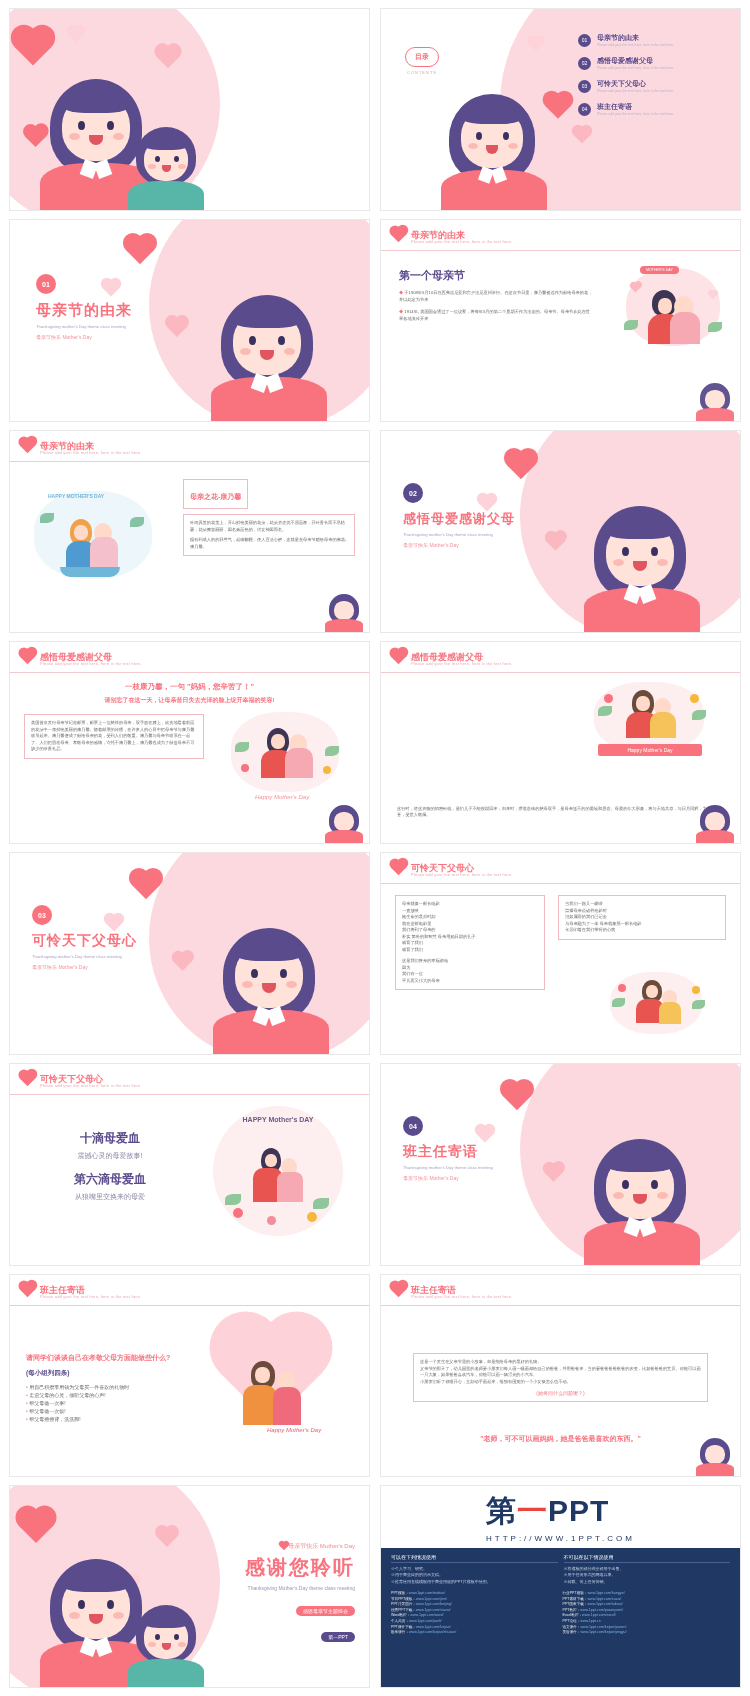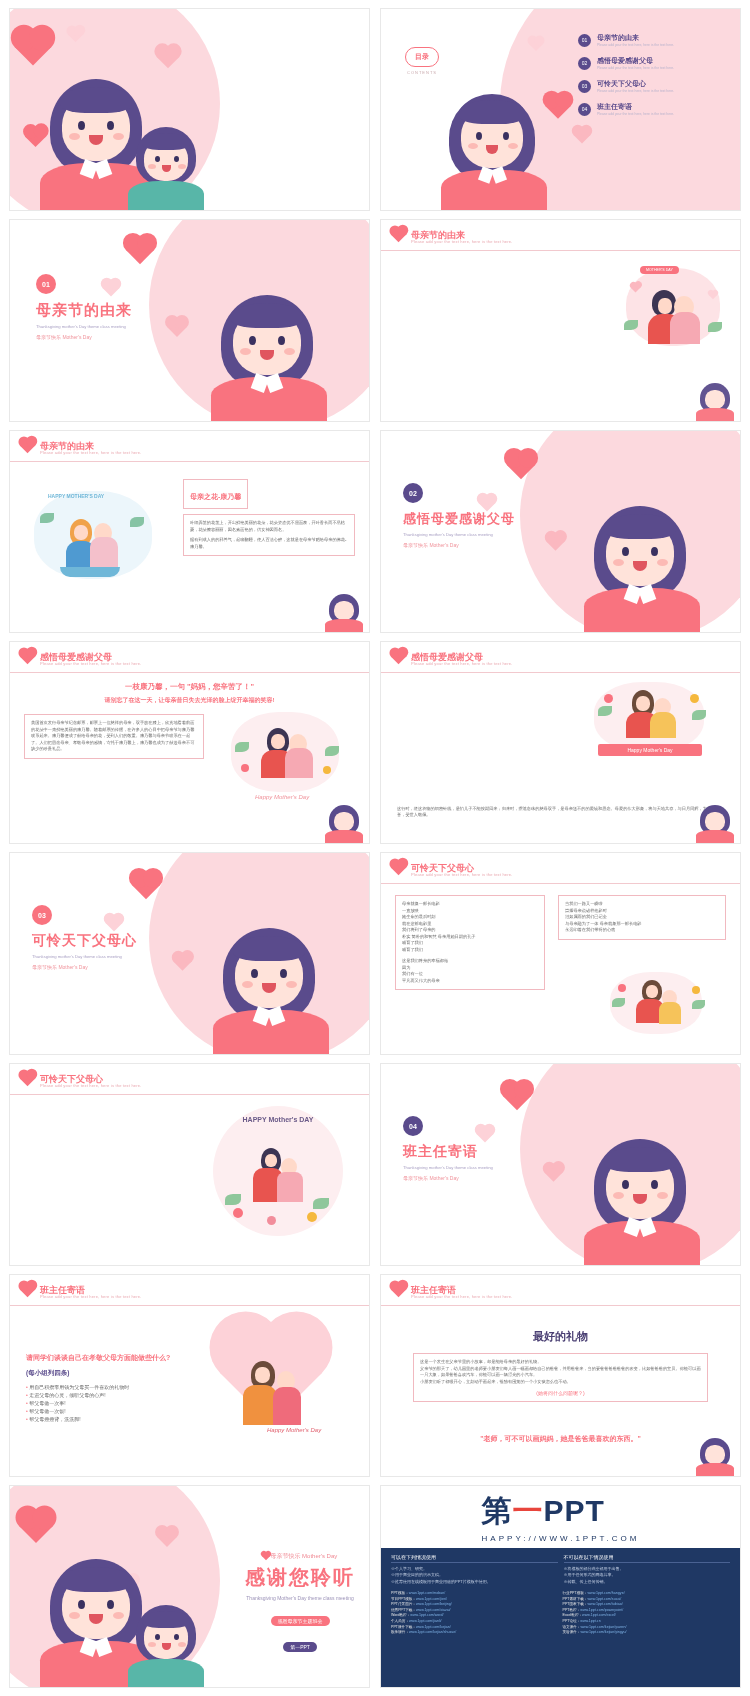--- a/index.html
+++ b/index.html
@@ -240,20 +240,29 @@
     </div>
   </div>
 
   <div class="slide">
     <div class="slide-head">
       <div class="heart hd-heart"></div>
       <div class="hd-title">母亲节的由来</div>
     </div>
     <div class="hd-sub">Please add your the text here, here is the text here.</div>
 
+    <div style="position:absolute;left:18px;top:48px;width:195px;">
+      <div style="font-size:11px;font-weight:bold;color:#5a4b8c;margin-bottom:7px;">第一个母亲节</div>
+      <div class="tiny t-gray" style="margin-bottom:6px;">
+        <span style="color:#f9737f;">◆ </span><span>于1908年5月10日在西弗吉尼亚和宾夕法尼亚州举行。在这次节日里，康乃馨被选作为献给母亲的花，并以此定为节来</span>
+      </div>
+      <div class="tiny t-gray">
+        <span style="color:#f9737f;">◆ </span><span>1914年, 美国国会通过了一位议案，将每年5月的第二个星期天作为法定的。母亲节。母亲节从此在世界各地流传开来</span>
+      </div>
+    </div>
 
     <div style="position:absolute;right:12px;top:42px;width:110px;height:92px;">
       <div class="pink-circle" style="left:8px;top:6px;width:94px;height:78px;background:#fde3e6;border-radius:46%;"></div>
       <div style="position:absolute;left:22px;top:4px;background:#f9737f;color:#fff;font-size:3.6px;padding:2px 6px;border-radius:6px;">MOTHER'S DAY</div>
       <div style="position:absolute;left:34px;top:28px;width:24px;height:26px;border-radius:50% 50% 40% 40%;background:#3c3553;"></div>
       <div style="position:absolute;left:40px;top:36px;width:14px;height:16px;border-radius:45%;background:#ffd9c9;"></div>
       <div style="position:absolute;left:30px;top:52px;width:34px;height:30px;border-radius:14px 14px 0 0;background:#e8544f;"></div>
       <div style="position:absolute;left:56px;top:34px;width:20px;height:22px;border-radius:50%;background:#ffd9c9;"></div>
       <div style="position:absolute;left:52px;top:50px;width:30px;height:32px;border-radius:12px 12px 0 0;background:#f6a9b3;"></div>
       <div class="leaf" style="left:6px;top:58px;width:14px;height:10px;"></div>
@@ -471,20 +480,26 @@
     </div>
   </div>
 
   <div class="slide">
     <div class="slide-head">
       <div class="heart hd-heart"></div>
       <div class="hd-title">可怜天下父母心</div>
     </div>
     <div class="hd-sub">Please add your the text here, here is the text here.</div>
 
+    <div style="position:absolute;left:20px;top:66px;width:160px;text-align:center;">
+      <div style="font-size:12px;font-weight:bold;color:#5a4b8c;">十滴母爱血</div>
+      <div style="font-size:7px;color:#8d87a6;margin:4px 0 10px;">震撼心灵的母爱故事!</div>
+      <div style="font-size:12px;font-weight:bold;color:#5a4b8c;">第六滴母爱血</div>
+      <div style="font-size:7px;color:#8d87a6;margin-top:4px;">从狼嘴里交换来的母爱</div>
+    </div>
 
     <div style="position:absolute;right:16px;top:38px;width:150px;height:150px;">
       <div class="pink-circle" style="left:10px;top:4px;width:130px;height:130px;background:#fdeef0;border-radius:50%;"></div>
       <div style="position:absolute;left:32px;top:14px;width:86px;text-align:center;font-size:7px;color:#6a5a88;font-weight:bold;line-height:1.15;">HAPPY Mother's DAY</div>
       <div style="position:absolute;left:58px;top:46px;width:20px;height:24px;border-radius:50% 50% 40% 40%;background:#3c3553;"></div>
       <div style="position:absolute;left:62px;top:52px;width:12px;height:13px;border-radius:45%;background:#ffd9c9;"></div>
       <div style="position:absolute;left:50px;top:66px;width:30px;height:34px;border-radius:10px 10px 0 0;background:#e8544f;"></div>
       <div style="position:absolute;left:78px;top:56px;width:16px;height:18px;border-radius:50%;background:#ffd9c9;"></div>
       <div style="position:absolute;left:74px;top:70px;width:26px;height:30px;border-radius:8px 8px 0 0;background:#f6a9b3;"></div>
       <div class="leaf" style="left:22px;top:92px;width:16px;height:11px;"></div>
@@ -549,21 +564,20 @@
     </div>
   </div>
 
   <div class="slide">
     <div class="slide-head">
       <div class="heart hd-heart"></div>
       <div class="hd-title">班主任寄语</div>
     </div>
     <div class="hd-sub">Please add your the text here, here is the text here.</div>
 
-    <div style="position:absolute;left:0;right:0;top:54px;text-align:center;font-size:11px;font-weight:bold;color:#4a3f73;">最好的礼物</div>
 
     <div class="box" style="position:absolute;left:32px;right:32px;top:78px;">
       <div class="tiny t-gray" style="white-space:pre-line;">这是一个发生在父亲节里的小故事，却是能给母亲的最好的礼物。
 父亲节的那天了，幼儿园里的老师要小朋友们每人画一幅画都给自己的爸爸，并用爸爸来，当的要爸爸爸爸爸爸的改变，比如爸爸爸的宝贝。你能可以画一只大象，如果爸爸喜欢汽车，你能可以画一辆漂亮的小汽车。
 小朋友们听了都很开心，立刻动手画起来，惟独有围笼的一个小女孩怎么也不动。</div>
       <div style="font-size:5px;color:#f9737f;text-align:center;margin-top:5px;">(她将问什么问题呢？)</div>
     </div>
 
     <div style="position:absolute;left:24px;right:24px;bottom:32px;text-align:center;font-size:7px;font-weight:bold;color:#f9737f;">"老师，可不可以画妈妈，她是爸爸最喜欢的东西。"</div>
 
@@ -598,21 +612,21 @@
       <div class="g-face" style="left:16px;top:14px;width:44px;height:42px;"></div>
       <div class="g-bang" style="left:14px;top:8px;width:48px;height:17px;"></div>
       <div class="g-eye" style="left:27px;top:31px;width:5px;height:6px;"></div>
       <div class="g-eye" style="left:46px;top:31px;width:5px;height:6px;"></div>
       <div class="g-cheek" style="left:20px;top:39px;width:8px;height:5px;"></div>
       <div class="g-cheek" style="left:50px;top:39px;width:8px;height:5px;"></div>
       <div class="g-mouth" style="left:34px;top:40px;width:9px;height:7px;"></div>
       <div class="g-body" style="left:0px;top:56px;width:76px;height:30px;background:#58b6a8;"></div>
     </div>
 
-    <div style="position:absolute;right:14px;top:66px;text-align:center;">
+    <div style="position:absolute;right:14px;top:56px;text-align:right;">
       <div style="font-size:6px;color:#f08a94;margin-bottom:3px;">
         <span class="heart" style="position:relative;display:inline-block;width:6px;height:6px;vertical-align:middle;"></span>
         <span>母亲节快乐</span> <span>Mother's Day</span>
       </div>
       <div style="font-size:20px;font-weight:bold;color:#f9737f;letter-spacing:2px;">感谢您聆听</div>
       <div style="font-size:5px;color:#9c93b8;margin-top:4px;">Thanksgiving Mother's Day theme class meeting</div>
       <div style="margin-top:8px;">
         <span class="ppt-badge">感恩母亲节主题班会</span>
       </div>
       <div style="margin-top:8px;">
@@ -620,21 +634,21 @@
       </div>
     </div>
   </div>
 
   <div class="slide logo-slide">
     <div class="lg-top">
       <div>
         <div class="lg-big">
           <span>第</span><span class="lg-red">一</span><span>PPT</span>
         </div>
-        <div class="lg-url">HAPPY://WWW.1PPT.COM</div>
+        <div class="lg-url">HTTP://WWW.1PPT.COM</div>
       </div>
     </div>
     <div class="lg-cols">
       <div class="lg-col">
         <div class="lg-h">可以在下列情况使用</div>
         <div class="lg-li">※<span>个人学习、研究。</span></div>
         <div class="lg-li">※<span>用于商业目的的演示文稿。</span></div>
         <div class="lg-li">※<span>推荐使用在线模板用于商业用途的PPT片模板中使用。</span></div>
       </div>
       <div class="lg-col">

